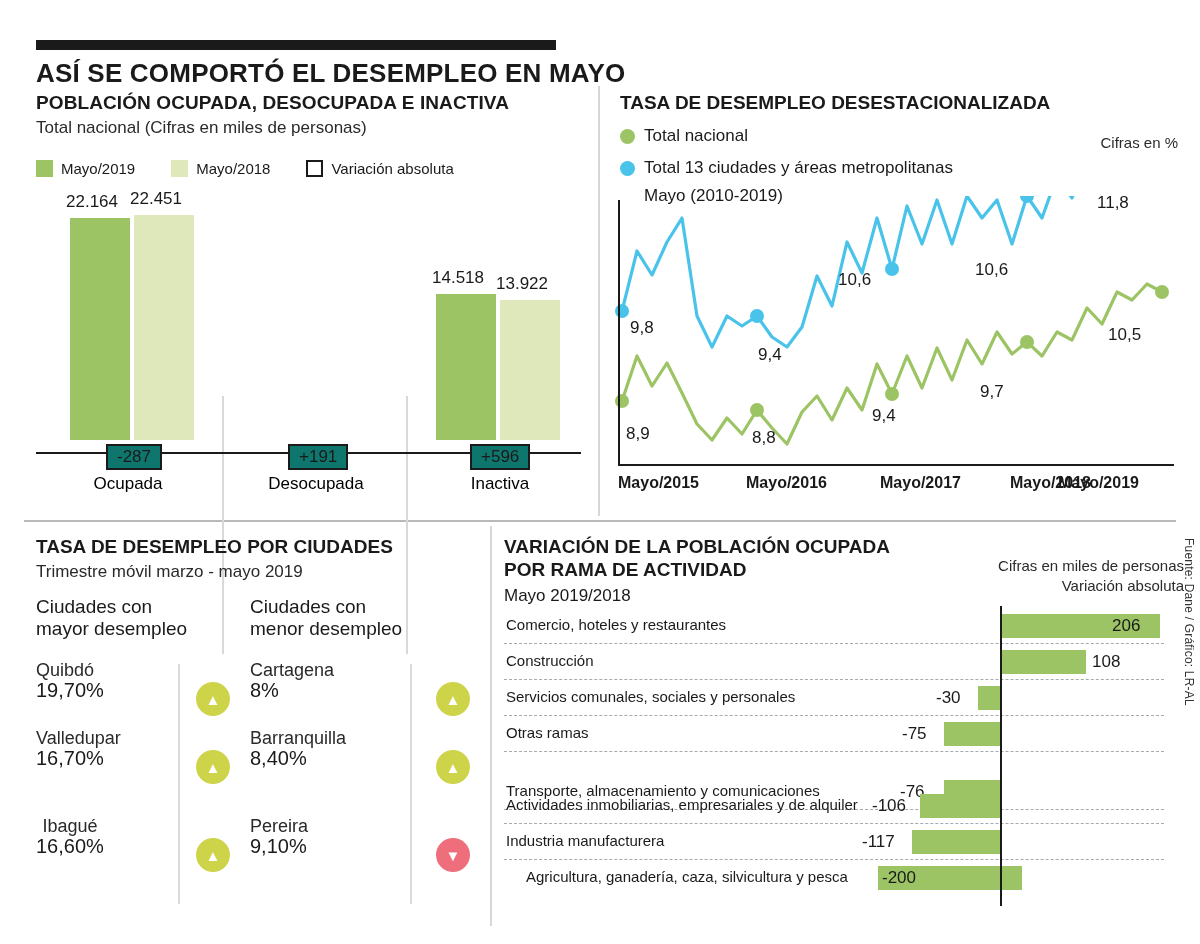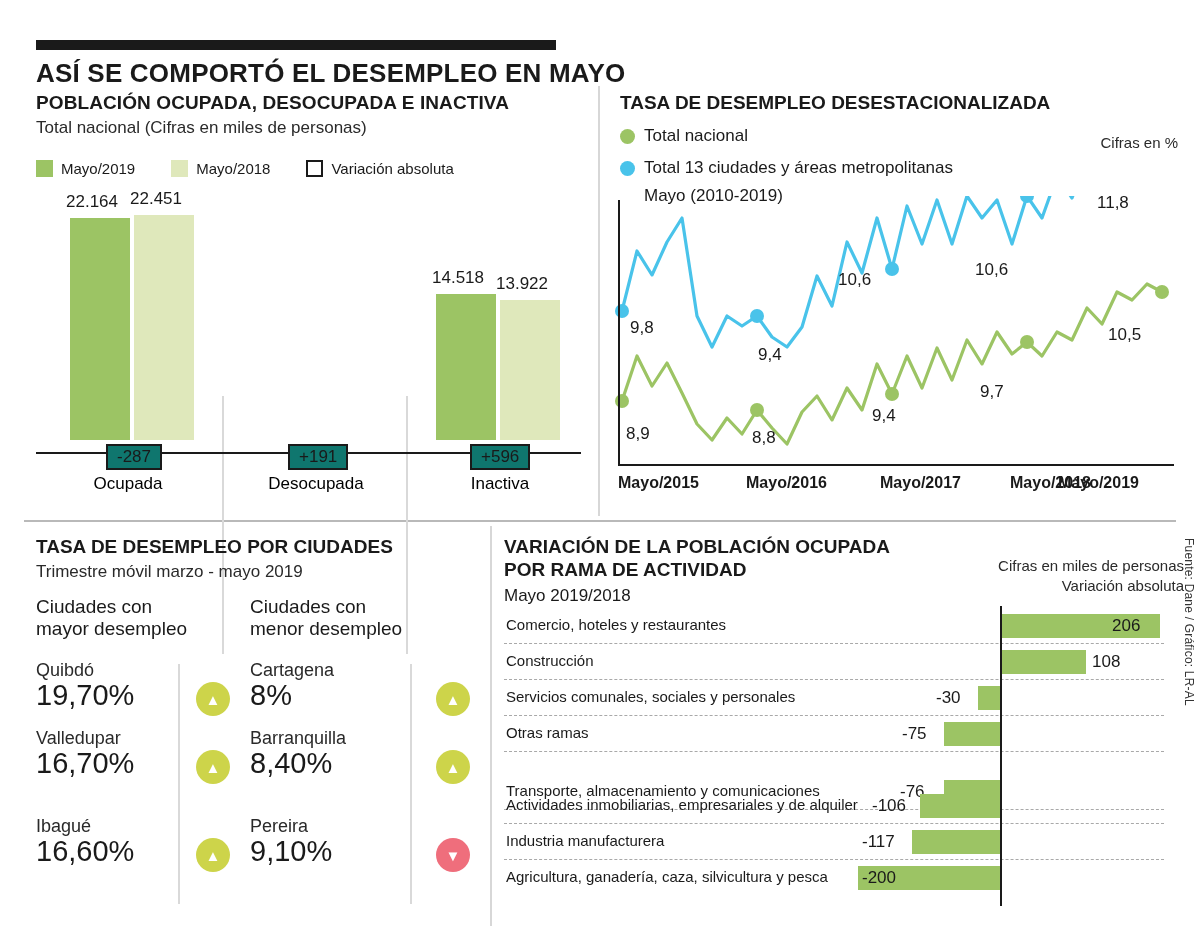--- a/index.html
+++ b/index.html
@@ -92,21 +92,21 @@
   .xlab { position:absolute; top:474px; font-size:16px; font-weight:bold; }
   .pt-lab { position:absolute; font-size:17px; }
 
   
   .p3 { position:absolute; left:36px; top:536px; width:440px; }
   .p3 h2 { margin:0; font-size:19px; font-weight:bold; }
   .p3 .sub { margin-top:4px; font-size:17px; color:#2a2a2a; }
   .cities-cols { position:absolute; left:36px; top:596px; width:450px; }
   .col-head { font-size:19px; line-height:1.15; }
   .city-name { font-size:18px; color:#2a2a2a; }
-  .city-val { font-size:29px; margin-top:-2px; }
+  .city-val { font-size:20px; margin-top:-2px; }
   .arrow {
     width:34px; height:34px; border-radius:50%;
     display:flex; align-items:center; justify-content:center;
     color:#fff; font-size:15px; font-weight:bold;
   }
   .arrow.up { background:#cdd44a; }
   .arrow.down { background:#ef6e7c; }
   .col-sep { position:absolute; width:2px; background:#d9d9d9; }
 
   
@@ -281,21 +281,21 @@
     <div class="city-val">19,70%</div>
   </div>
   <div class="arrow up" style="position:absolute; left:196px; top:682px;">▲</div>
 
   <div style="position:absolute; left:36px; top:728px;">
     <div class="city-name">Valledupar</div>
     <div class="city-val">16,70%</div>
   </div>
   <div class="arrow up" style="position:absolute; left:196px; top:750px;">▲</div>
 
-  <div style="position:absolute; left:36px; top:816px;">
+  <div style="position:absolute; left:36px; top:816px;text-align:center;">
     <div class="city-name">Ibagué</div>
     <div class="city-val">16,60%</div>
   </div>
   <div class="arrow up" style="position:absolute; left:196px; top:838px;">▲</div>
 
   <div style="position:absolute; left:250px; top:660px;">
     <div class="city-name">Cartagena</div>
     <div class="city-val">8%</div>
   </div>
   <div class="arrow up" style="position:absolute; left:436px; top:682px;">▲</div>
@@ -362,21 +362,21 @@
     <div class="actbar" style="left:416px; width:82px;"></div>
     <div class="actval" style="left:368px;">-106</div>
   </div>
 
   <div class="actrow" style="top:824px;">
     <div class="name">Industria manufacturera</div>
     <div class="actbar" style="left:408px; width:90px;"></div>
     <div class="actval" style="left:358px;">-117</div>
   </div>
 
-  <div class="actrow" style="top:860px; border-bottom:none;">
+  <div class="actrow" style="top:860px; border-bottom:none;margin-left:20px;">
     <div class="name">Agricultura, ganadería, caza, silvicultura y pesca</div>
     <div class="actbar" style="left:354px; width:144px;"></div>
     <div class="actval inbar" style="left:358px;">-200</div>
   </div>
 
   <div class="zero-line"></div>
 
   <div class="source">Fuente: Dane / Gráfico: LR-AL</div>
 
 </div>

